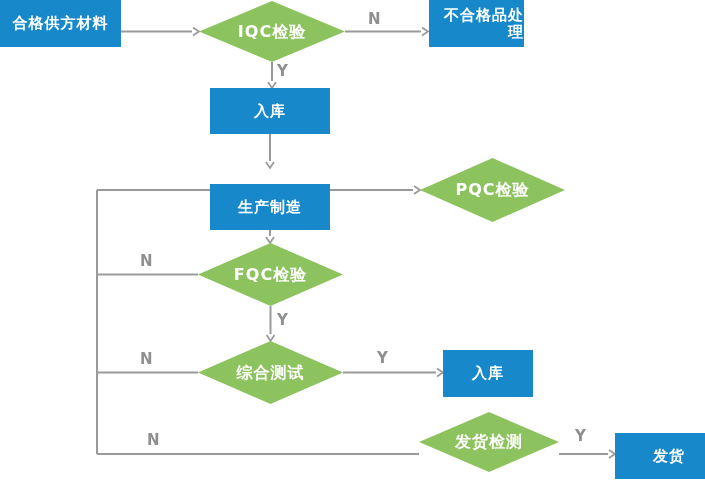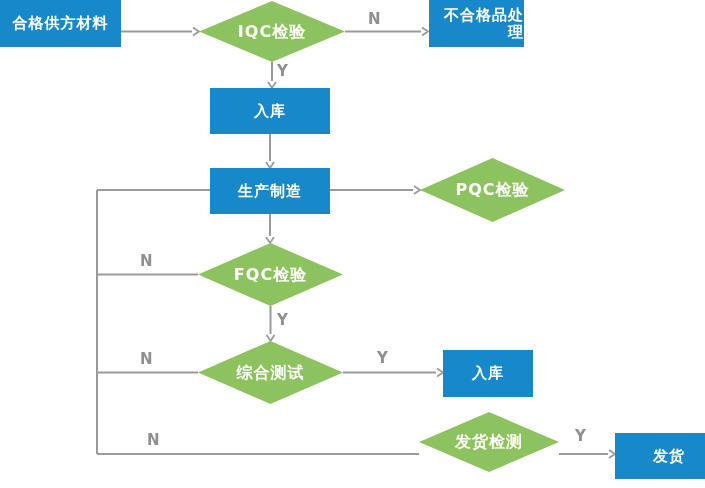--- a/index.html
+++ b/index.html
@@ -38,21 +38,21 @@
   .decision {
     background: #8dc35f;
     clip-path: polygon(50% 0%, 100% 50%, 50% 100%, 0% 50%);
     font-size: 16px;
   }
 
   
   .n-supplier   { left: 0;   top: 8;   width: 121px; height: 47px; }
   .n-noncon     { left: 429; top: 8;   width: 95px; height: 47px; left: 429px; }
   .n-storage1   { left: 210px; top: 88px;  width: 120px; height: 46px; }
-  .n-production { left: 210px; top: 168px; width: 120px; height: 46px; }
+  .n-production { left: 210px; top: 184px; width: 120px; height: 46px; }
   .n-storage2   { left: 443px; top: 350px; width: 90px;  height: 47px; }
   .n-ship       { left: 615px; top: 433px; width: 108px;  height: 46px; }
 
   
   .n-iqc   { left: 199px; top: 1px;   width: 146px; height: 61px; }
   .n-pqc   { left: 420px; top: 158px; width: 145px; height: 64px; }
   .n-fqc   { left: 198px; top: 243px; width: 145px; height: 63px; }
   .n-test  { left: 198px; top: 341px; width: 145px; height: 63px; }
   .n-shipq { left: 419px; top: 412px; width: 140px; height: 60px; }
 

